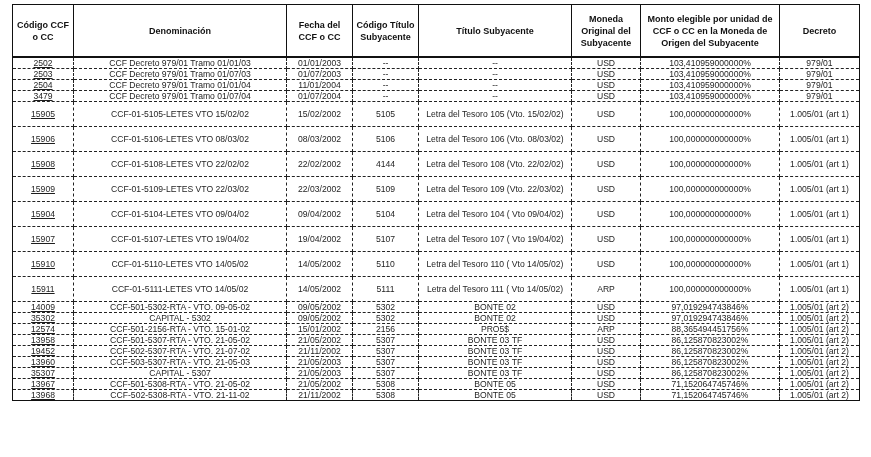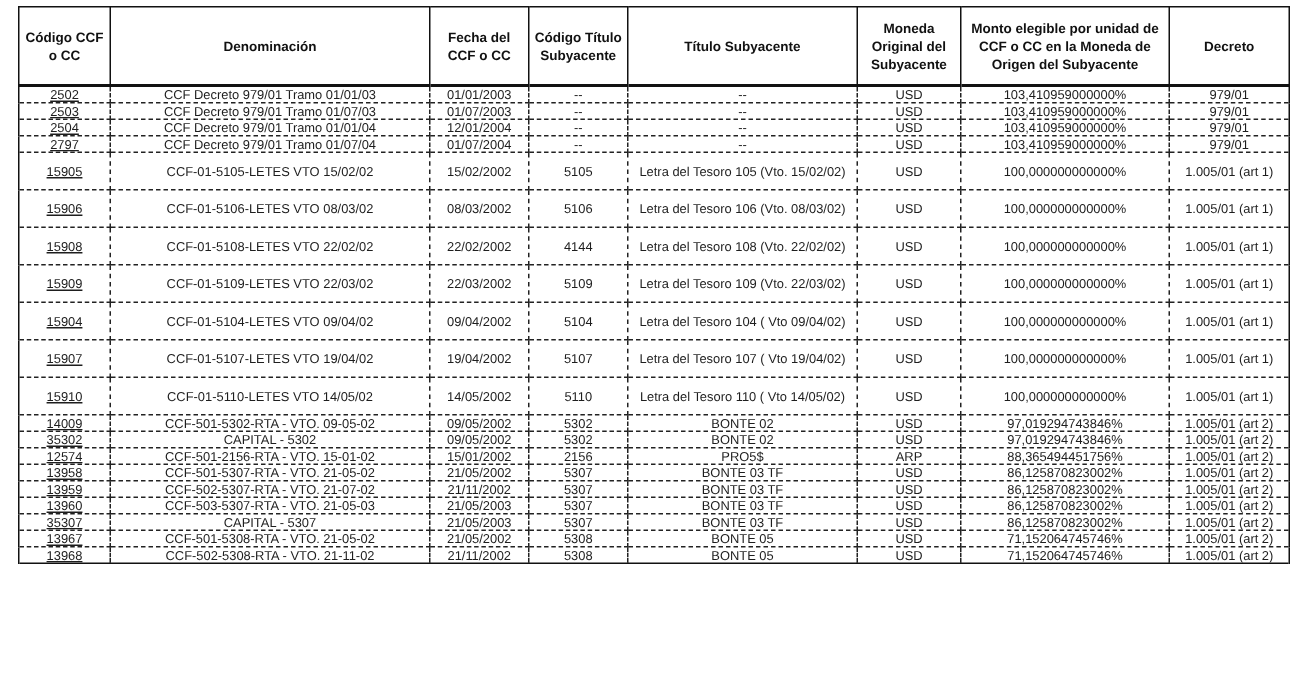--- a/index.html
+++ b/index.html
@@ -105,29 +105,29 @@
         <td>01/07/2003</td>
         <td>--</td>
         <td>--</td>
         <td>USD</td>
         <td>103,410959000000%</td>
         <td>979/01</td>
       </tr>
       <tr class="short">
         <td>2504</td>
         <td>CCF Decreto 979/01 Tramo 01/01/04</td>
-        <td>12/01/2004</td>
+        <td>11/01/2004</td>
         <td>--</td>
         <td>--</td>
         <td>USD</td>
         <td>103,410959000000%</td>
         <td>979/01</td>
       </tr>
       <tr class="short">
-        <td>2797</td>
+        <td>3479</td>
         <td>CCF Decreto 979/01 Tramo 01/07/04</td>
         <td>01/07/2004</td>
         <td>--</td>
         <td>--</td>
         <td>USD</td>
         <td>103,410959000000%</td>
         <td>979/01</td>
       </tr>
       <tr class="tall">
         <td>15905</td>
@@ -189,20 +189,30 @@
         <td>100,000000000000%</td>
         <td>1.005/01 (art 1)</td>
       </tr>
       <tr class="tall">
         <td>15910</td>
         <td>CCF-01-5110-LETES VTO 14/05/02</td>
         <td>14/05/2002</td>
         <td>5110</td>
         <td class="left">Letra del Tesoro 110 ( Vto 14/05/02)</td>
         <td>USD</td>
+        <td>100,000000000000%</td>
+        <td>1.005/01 (art 1)</td>
+      </tr>
+      <tr class="tall">
+        <td>15911</td>
+        <td>CCF-01-5111-LETES VTO 14/05/02</td>
+        <td>14/05/2002</td>
+        <td>5111</td>
+        <td class="left">Letra del Tesoro 111 ( Vto 14/05/02)</td>
+        <td>ARP</td>
         <td>100,000000000000%</td>
         <td>1.005/01 (art 1)</td>
       </tr>
       <tr class="short">
         <td>14009</td>
         <td>CCF-501-5302-RTA - VTO. 09-05-02</td>
         <td>09/05/2002</td>
         <td>5302</td>
         <td>BONTE 02</td>
         <td>USD</td>
@@ -233,21 +243,21 @@
         <td>13958</td>
         <td>CCF-501-5307-RTA - VTO. 21-05-02</td>
         <td>21/05/2002</td>
         <td>5307</td>
         <td>BONTE 03 TF</td>
         <td>USD</td>
         <td>86,125870823002%</td>
         <td>1.005/01 (art 2)</td>
       </tr>
       <tr class="short">
-        <td>13959</td>
+        <td>19452</td>
         <td>CCF-502-5307-RTA - VTO. 21-07-02</td>
         <td>21/11/2002</td>
         <td>5307</td>
         <td>BONTE 03 TF</td>
         <td>USD</td>
         <td>86,125870823002%</td>
         <td>1.005/01 (art 2)</td>
       </tr>
       <tr class="short">
         <td>13960</td>

